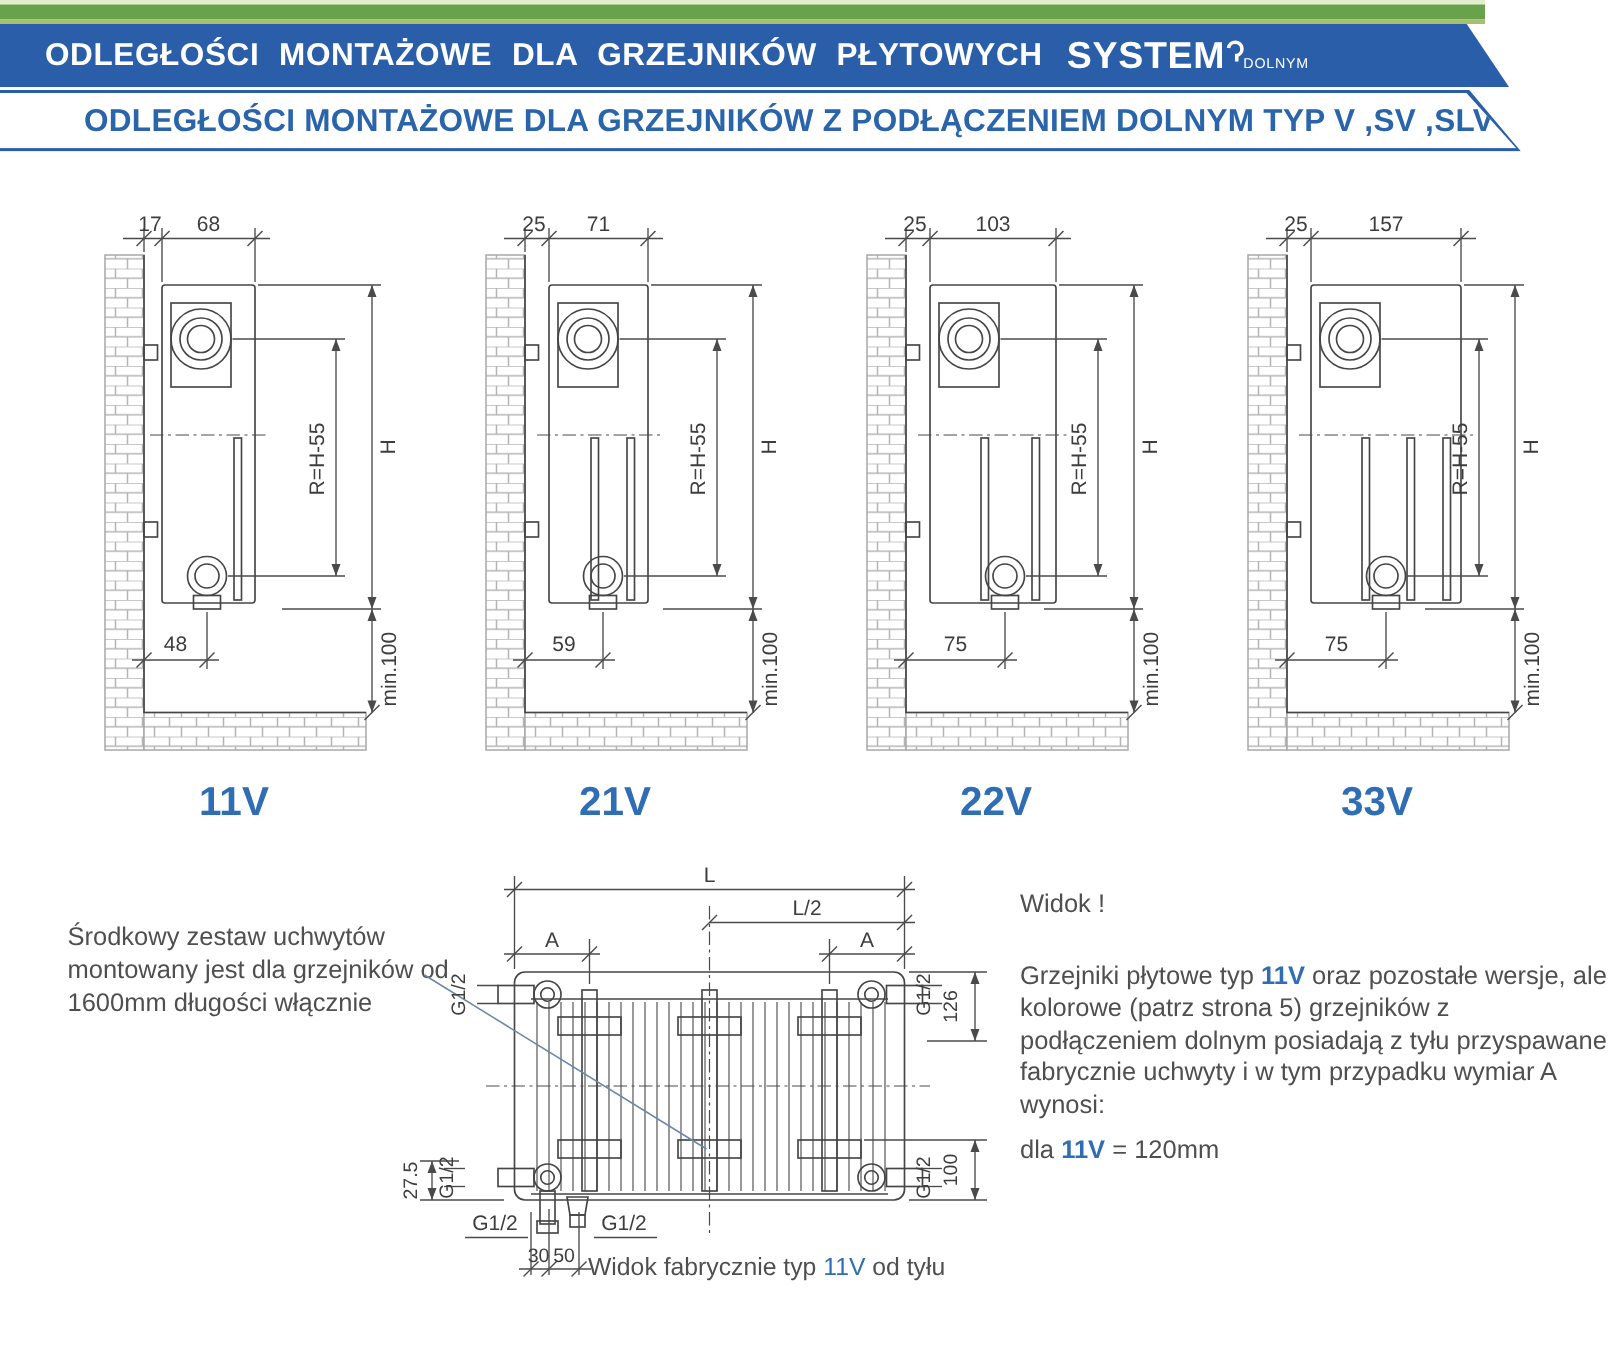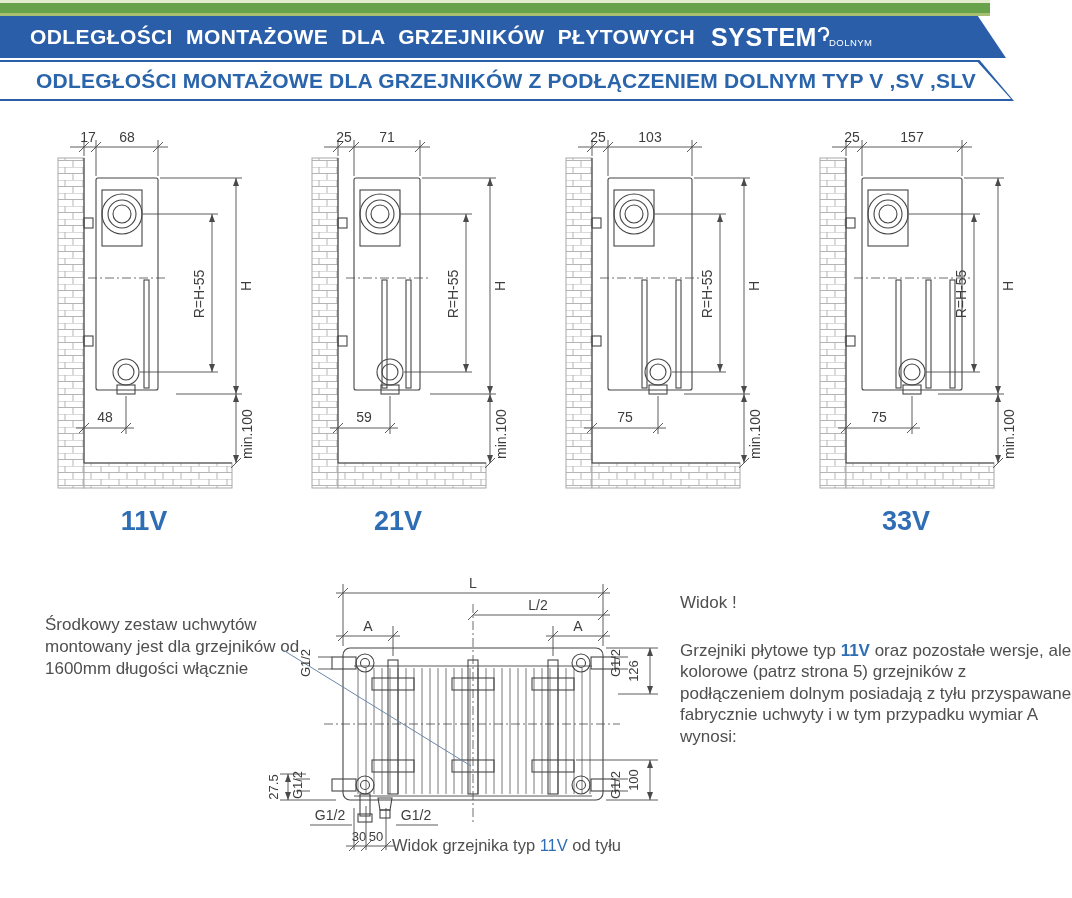--- a/index.html
+++ b/index.html
@@ -13,24 +13,24 @@
            clip-path:polygon(0 0,97.2% 0,100% 100%,0 100%);
            display:flex;align-items:center;box-sizing:border-box;padding-left:30px;}
   .banner1 .title{color:#fff;font-weight:bold;font-size:21px;letter-spacing:.4px;word-spacing:7px;white-space:nowrap;}
   .logo{display:flex;align-items:flex-start;margin-left:16px;}
   .logo-main{color:#fff;font-weight:800;font-size:25px;letter-spacing:.5px;line-height:1;}
   .logo-sub{color:#fff;font-size:9.5px;letter-spacing:.5px;margin-top:12px;margin-left:-1px;}
   .banner2{position:absolute;top:60px;left:0;width:1014px;height:41px;background:#2a5ea8;
            clip-path:polygon(0 0,96.6% 0,100% 100%,0 100%);}
   .banner2-inner{position:absolute;top:2px;left:0;right:3px;bottom:2px;background:#fff;
            clip-path:polygon(0 0,96.7% 0,100% 100%,0 100%);
-           display:flex;align-items:center;box-sizing:border-box;padding-left:36px;}
+           display:flex;align-items:center;box-sizing:border-box;padding-left:56px;}
   .banner2-inner .subtitle{color:#2a64ab;font-weight:bold;font-size:21px;letter-spacing:.2px;white-space:nowrap;}
   
-  figure.diag{position:absolute;top:128px;width:240px;margin:0;}
+  figure.diag{position:absolute;top:128px;width:240px;margin:12px;}
   .d1{left:24px}.d2{left:278px}.d3{left:532px}.d4{left:786px}
   figcaption.type-label{color:#2f6db5;font-weight:bold;font-size:27px;text-align:center;margin-top:6px;}
   svg text{font-family:"Liberation Sans",sans-serif;fill:#3d3d3d;font-size:14px;}
   .ol{stroke:#454545;stroke-width:1.1;fill:none}
   .ol2{stroke:#454545;stroke-width:.9;fill:none}
   .wl{stroke:#a8a8a8;stroke-width:1;fill:url(#brick)}
   .dl{stroke:#4a4a4a;stroke-width:.9;fill:none}
   .cl{stroke:#4a4a4a;stroke-width:.8;fill:none;stroke-dasharray:9 3 2 3}
   .fin{stroke:#555;stroke-width:.8}
   .ar{fill:#4a4a4a;stroke:none}
@@ -226,20 +226,21 @@
         <line x1="212" y1="50" x2="212" y2="266" class="dl"></line>
         <polygon points="209,58 215,58 212,50" class="ar"></polygon>
         <polygon points="209,258 215,258 212,266" class="ar"></polygon>
         <text x="227" y="158" text-anchor="middle" transform="rotate(-90 227 158)" font-size="16">H</text>
         <line x1="212" y1="266" x2="212" y2="335" class="dl"></line>
         <polygon points="209,274 215,274 212,266" class="ar"></polygon>
         <polygon points="209,327 215,327 212,335" class="ar"></polygon>
         <line x1="207" y1="340" x2="217" y2="330" class="dl"></line>
         <text x="228" y="331" text-anchor="start" transform="rotate(-90 228 331)">min.100</text>
       </svg>
+    <figcaption class="type-label">22V</figcaption>
   </figure>
   <figure class="diag d4">
     <svg class="side" viewBox="0 0 240 368" width="240" height="368">
         <rect x="34" y="30" width="26" height="330" class="wl"></rect>
         <rect x="60" y="335" width="148" height="25" class="wl"></rect>
         <path d="M60 30 V335 H208" class="ol"></path>
         <rect x="76" y="50" width="100" height="212" rx="2" class="ol" fill="#fff"></rect>
         <rect x="82" y="62" width="40" height="56" class="ol" fill="#fff"></rect>
         <circle cx="102" cy="86" r="20" class="ol" fill="#fff"></circle>
         <circle cx="102" cy="86" r="14" class="ol" fill="none"></circle>
@@ -428,21 +429,22 @@
     <text class="rt" transform="rotate(-90 12 231)" x="12" y="231" text-anchor="middle">27.5</text>
     <text class="rt" transform="rotate(-90 354 229)" x="354" y="229" text-anchor="middle">G1/2</text>
     <text class="rt" transform="rotate(-90 372 224)" x="372" y="224" text-anchor="middle">100</text>
     <text x="64" y="264" text-anchor="middle">G1/2</text>
     <text x="150" y="264" text-anchor="middle">G1/2</text>
     <text class="rt" x="93" y="285" text-anchor="middle">30</text>
     <text class="rt" x="110" y="285" text-anchor="middle">50</text>
   </svg>
 
   <div class="rear-caption">
-    <span>Widok grzejnika typ </span><span class="blue" style="font-weight:normal">11V</span><span> od tyłu</span>
+    <span>Widok fabrycznie typ </span><span class="blue" style="font-weight:normal">11V</span><span> od tyłu</span>
   </div>
 
   <div class="uwaga">
     <div class="uwaga-title">Widok !</div>
     <p><span>Grzejniki płytowe typ </span><span class="blue">11V</span><span> oraz pozostałe wersje, ale kolorowe (patrz strona 5) grzejników z podłączeniem dolnym posiadają z tyłu przyspawane fabrycznie uchwyty i w tym przypadku wymiar A wynosi:</span></p>
+    <p><span>dla </span><span class="blue">11V</span><span> = 120mm</span></p>
   </div>
 
 </div>
 
 </body></html>

